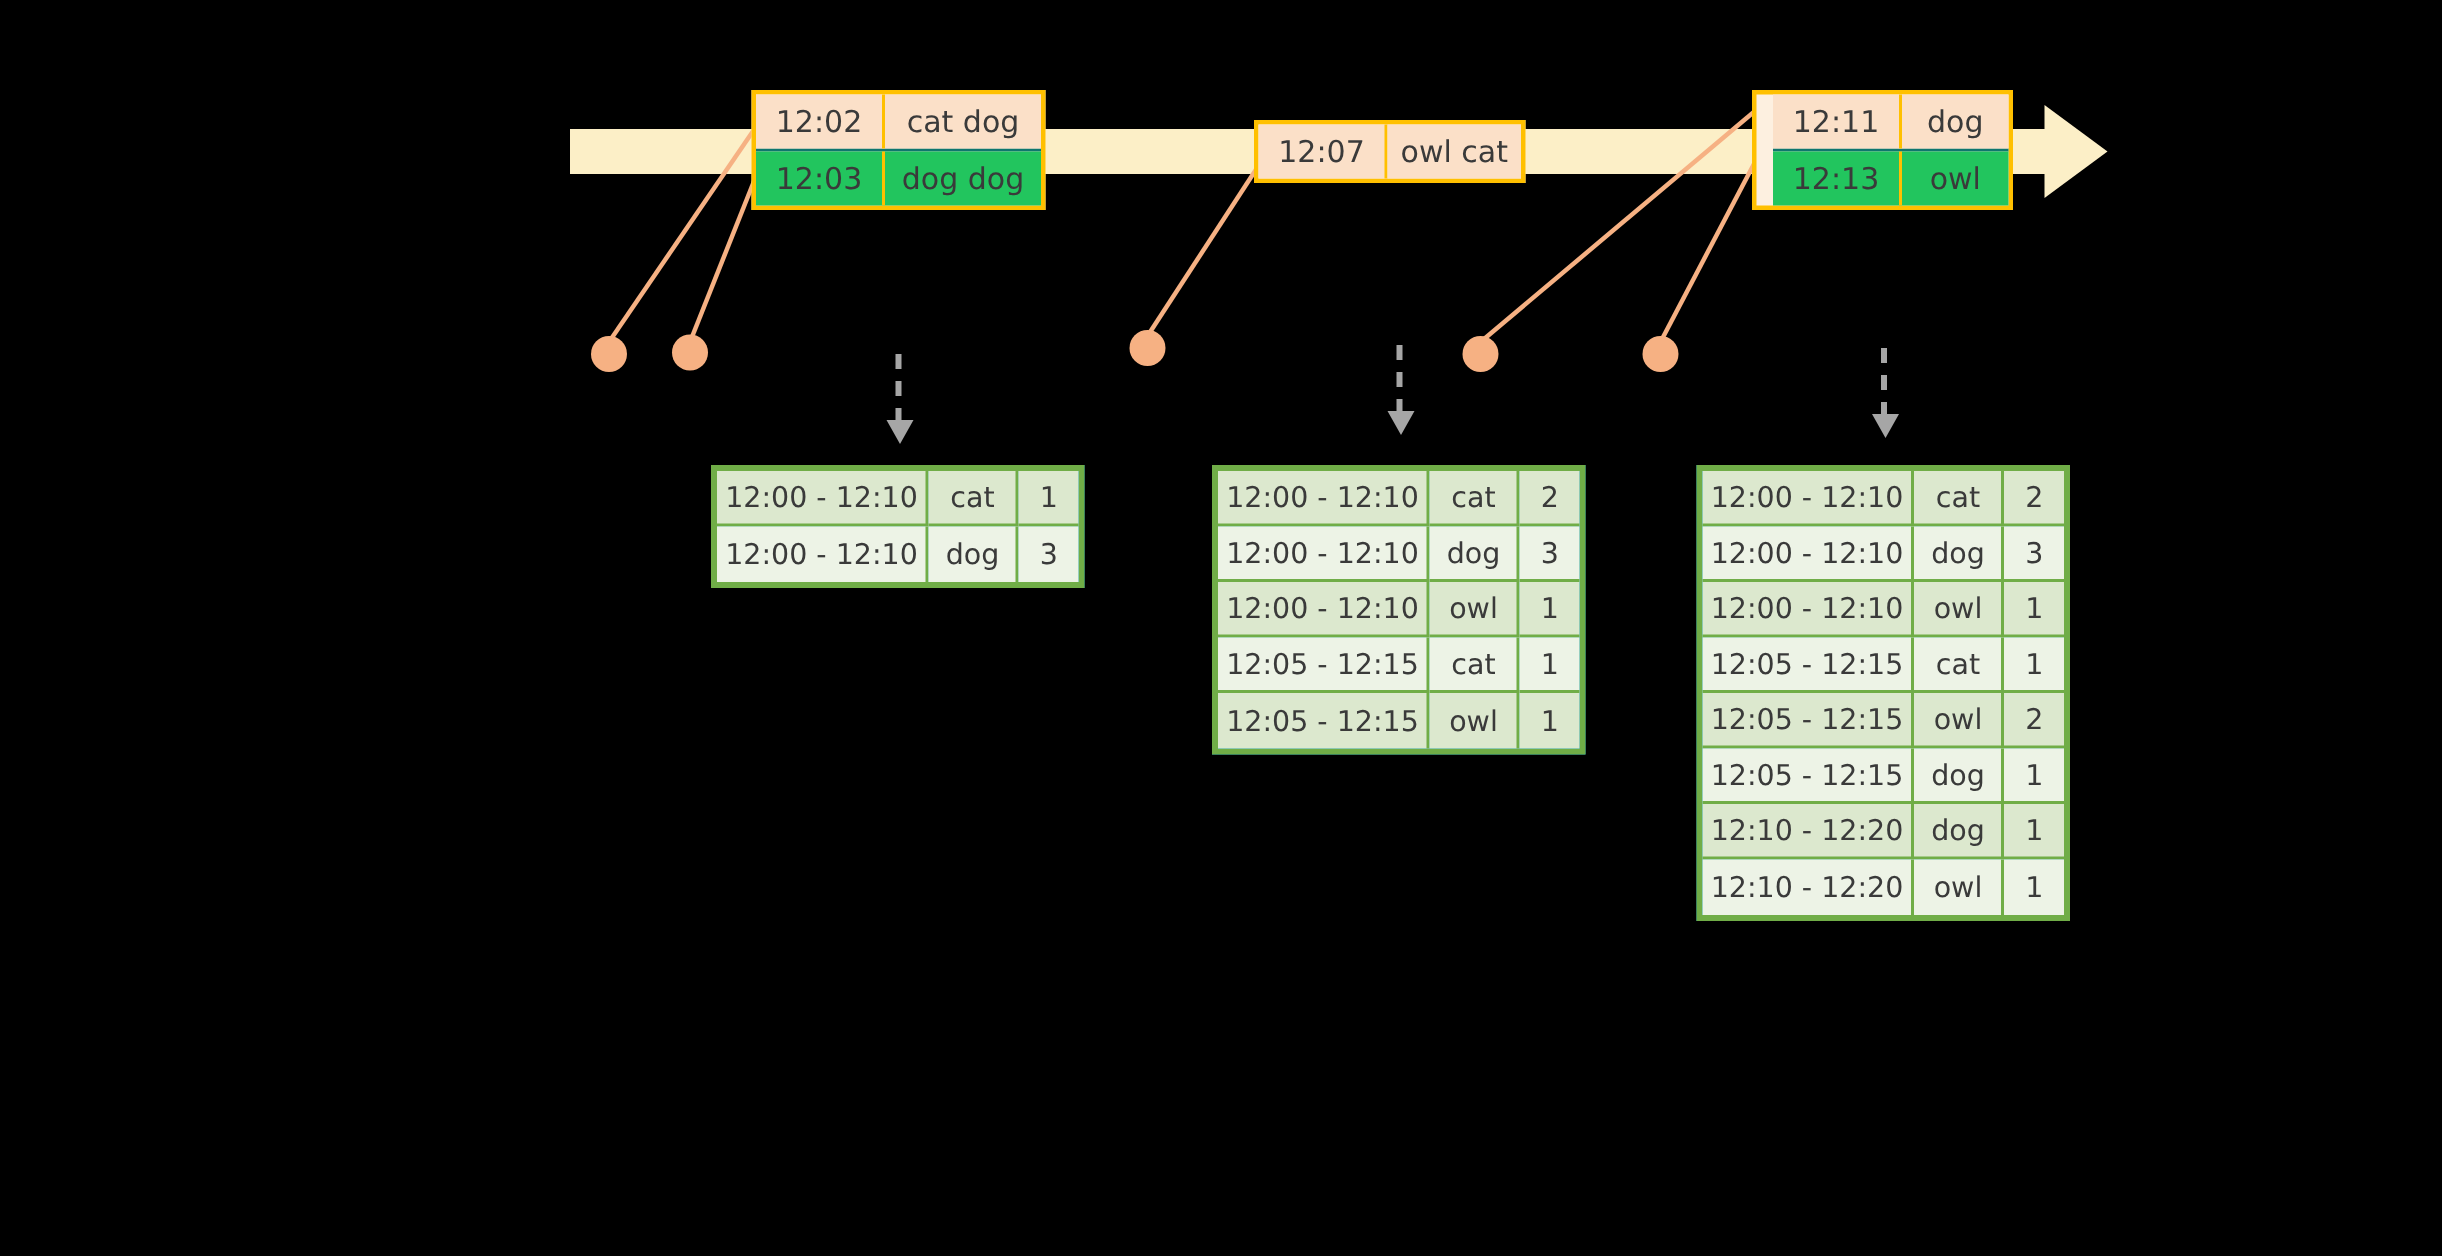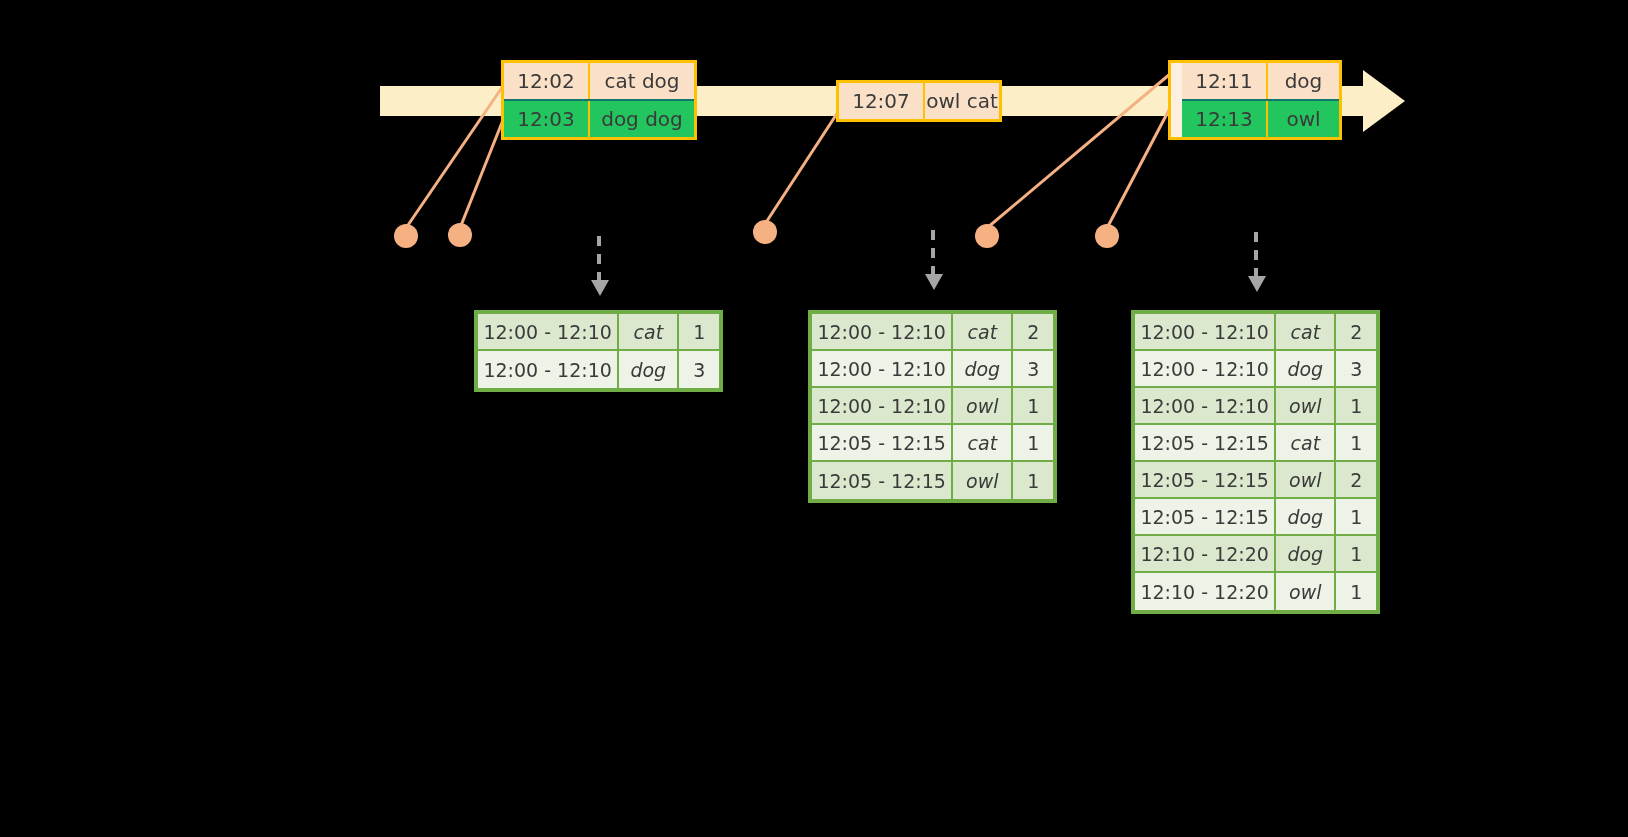--- a/index.html
+++ b/index.html
@@ -38,21 +38,21 @@
   .event-row .cell{
     display:flex;align-items:center;justify-content:center;
     font-size:20px;color:#3a3a3a;background:#22c55e;
     height:36px;
   }
   .event-row .cell.time{width:84px;border-right:2px solid #FFC000;}
   .event-row .cell.val{flex:1;}
 
   #event-box-1{left:501px;top:60px;width:196px;}
   #event-box-1 .cell.val{width:110px;}
-  #event-box-2{left:836px;top:80px;width:166px;}
+  #event-box-2{left:836px;top:80px;width:181px;}
   #event-box-2 .cell.val{width:104px;}
   #event-box-3{left:1168px;top:60px;width:174px;padding-left:11px;}
   #event-box-3 .cell.val{width:88px;}
 
   
   .dot{
     position:absolute;width:24px;height:24px;border-radius:50%;
     background:#F6B183;
   }
   .conn{position:absolute;left:0;top:0;width:1628px;height:837px;
@@ -71,21 +71,21 @@
     font-size:19px;color:#3a3a3a;height:37px;
     border-right:2px solid #70AD47;
     border-bottom:2px solid #70AD47;
     background:#EDF3E6;
     box-sizing:border-box;
   }
   .res-row.alt .cell{background:#DCE8CE;}
   .res-row:last-child .cell{border-bottom:none;}
   .res-row .cell:last-child{border-right:none;}
   .res-row .cell.win{width:146px;}
-  .res-row .cell.key{width:62px;font-style:italic;}
+  .res-row .cell.key{width:62px;}
   .res-row .cell.cnt{width:41px;}
 
   #result-table-1{left:474px;top:310px;width:249px;}
   #result-table-2{left:808px;top:310px;width:249px;}
   #result-table-3{left:1131px;top:310px;width:249px;}
 
   
   .down-arrow{position:absolute;width:16px;}
   .down-arrow .shaft{
     position:absolute;left:6px;top:0;width:4px;height:46px;

